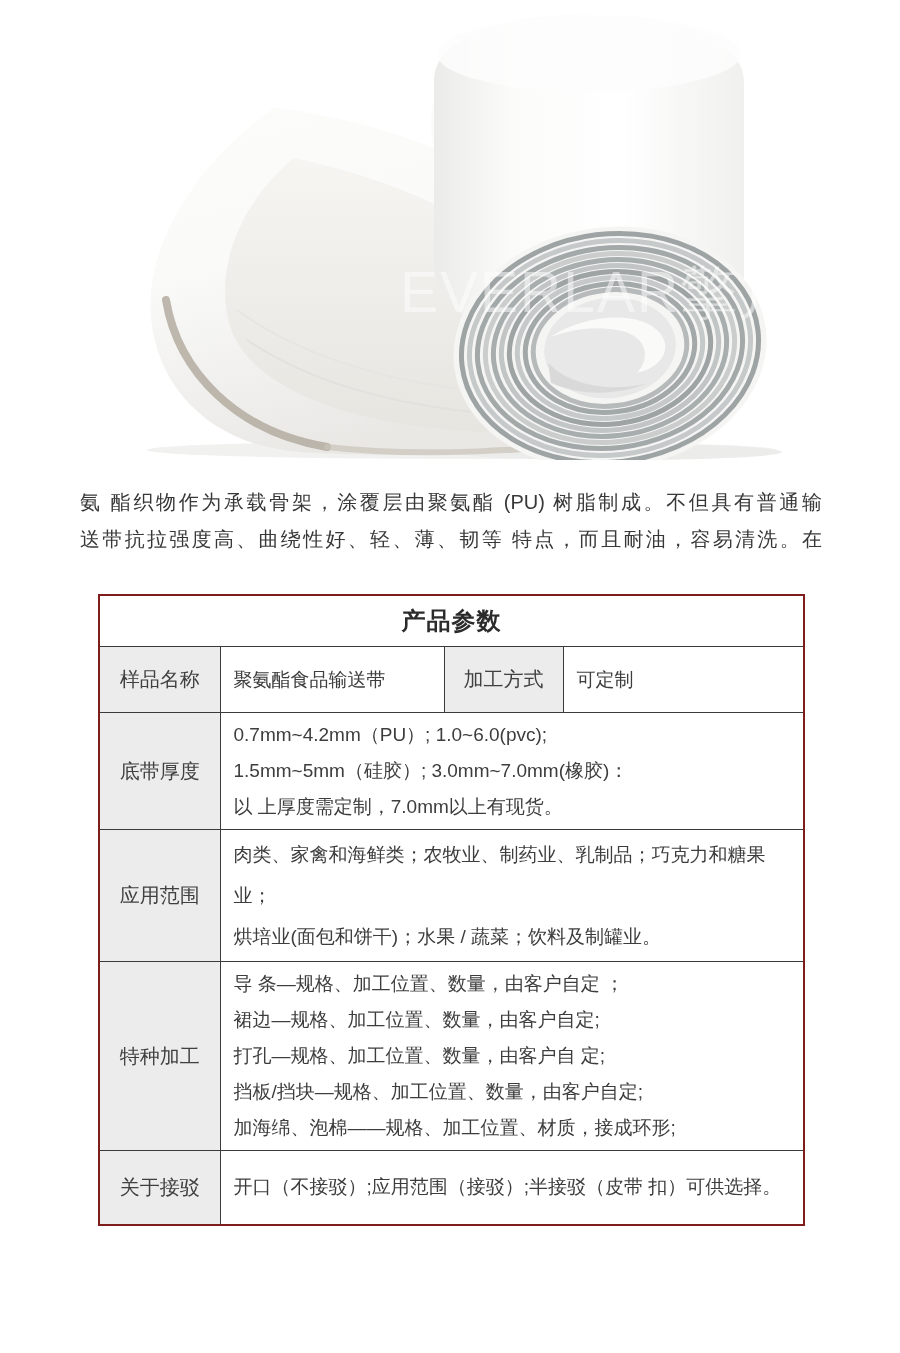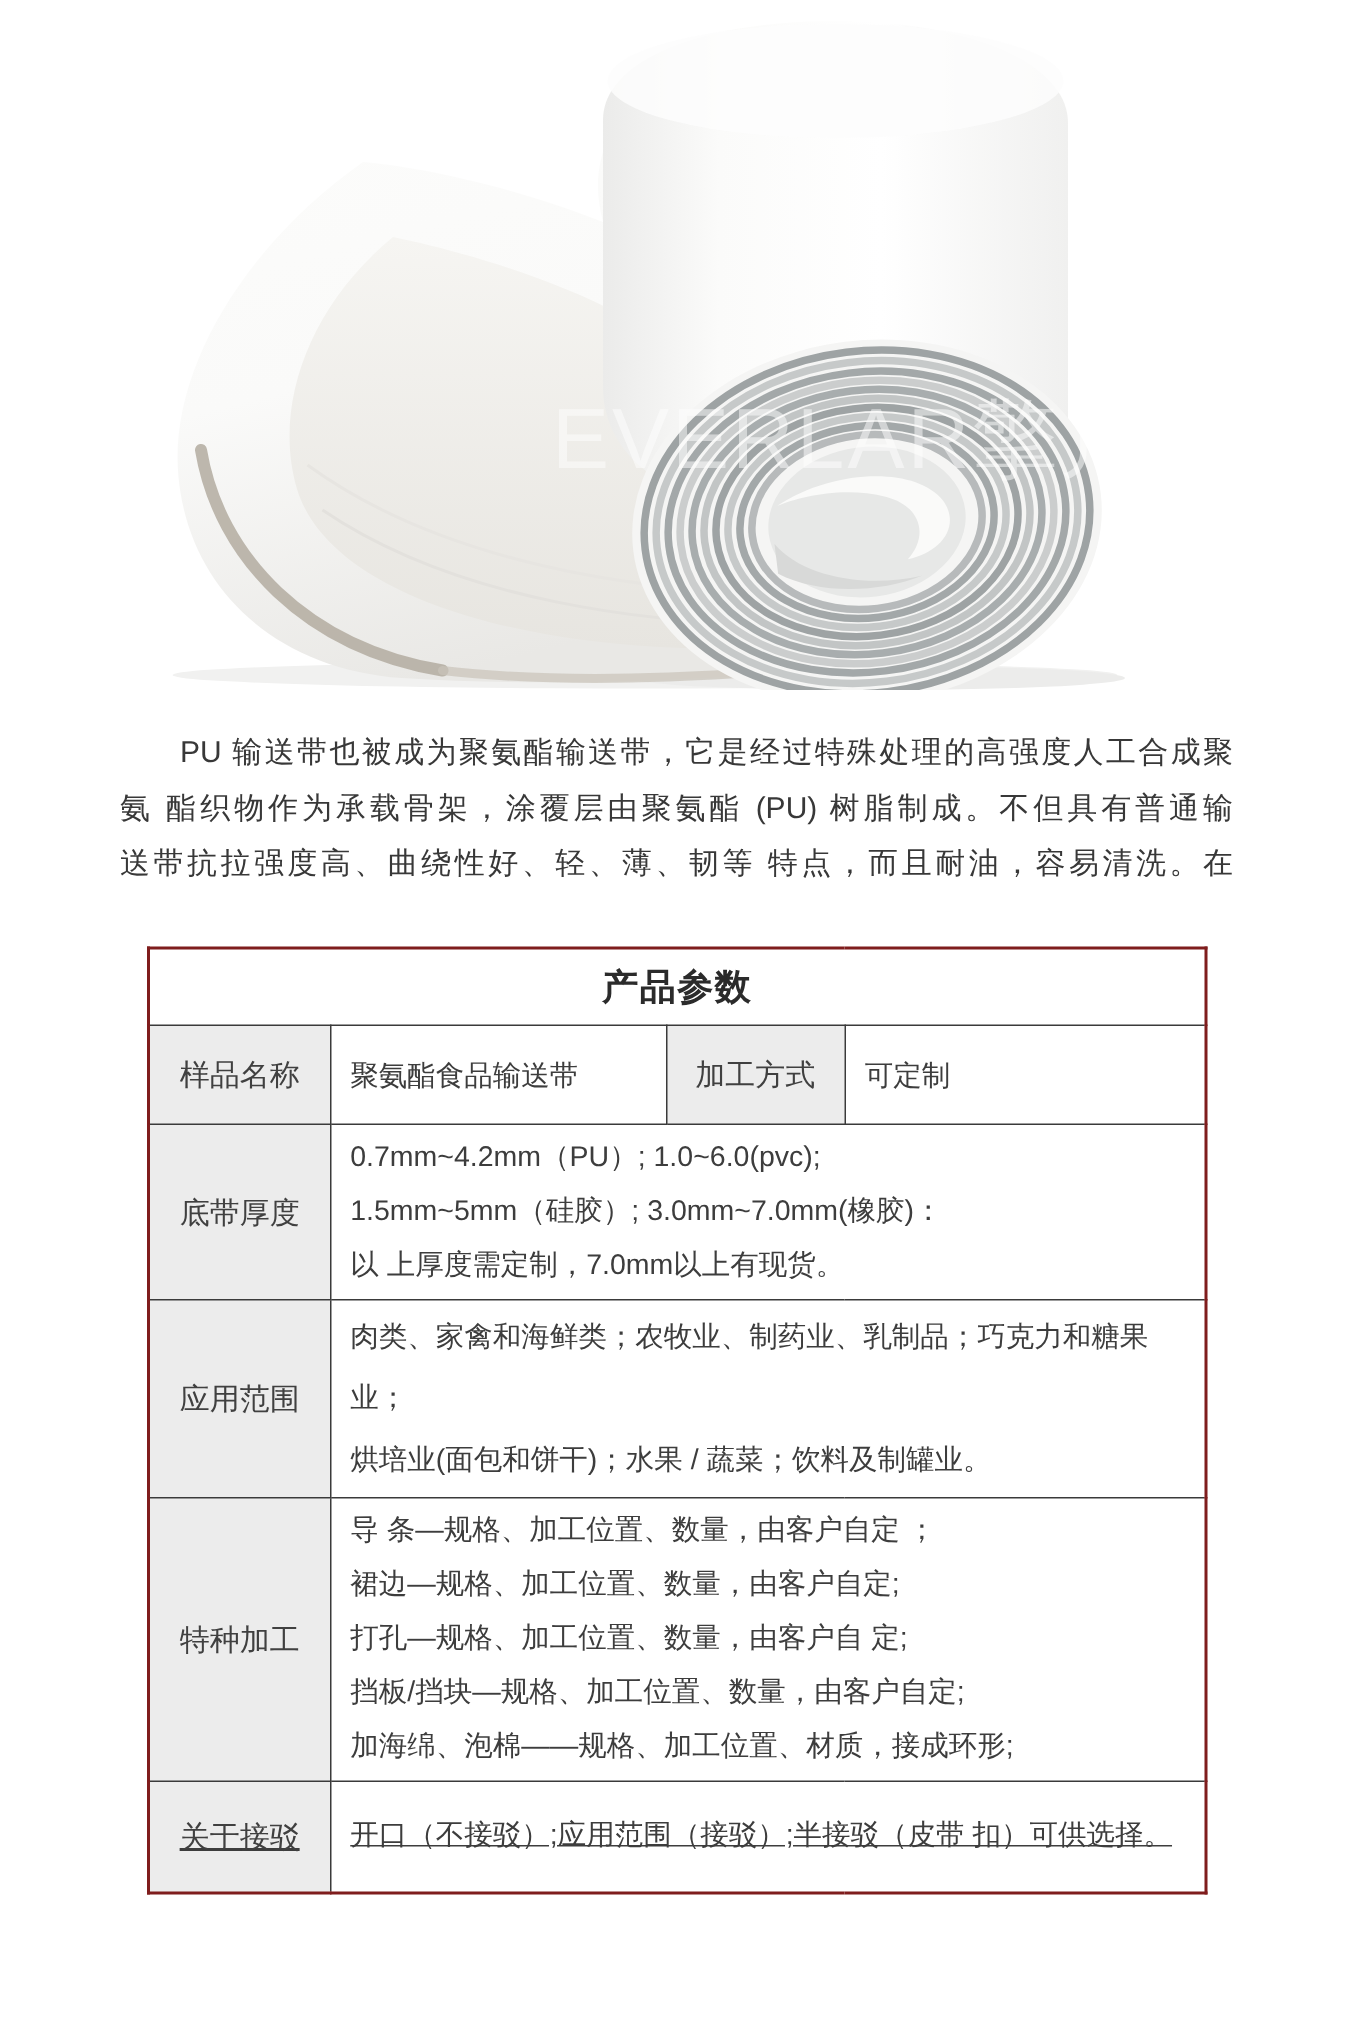--- a/index.html
+++ b/index.html
@@ -1,38 +1,38 @@
 <!DOCTYPE html>
 <html><head>
 <meta charset="utf-8">
 <style>
   html,body{margin:0;padding:0;background:#ffffff;}
   .page{
     width:900px;height:1353px;overflow:hidden;background:#ffffff;position:relative;
     font-family:"Liberation Sans","DejaVu Sans",sans-serif;color:#3c3c3c;
   }
-  .hero{width:764px;height:460px;position:relative;}
+  .hero{width:764px;height:460px;position:relative;margin-left:32px;}
   .hero svg{display:block;}
 
   .intro{margin:24px 78px 0 80px;font-size:20px;color:#383838;}
   .intro .ln{line-height:37px;text-align:justify;}
   .fill{text-align-last:justify;}
   .indent{text-indent:2em;}
 
   table.params{
     border-collapse:collapse;table-layout:fixed;
     margin:36px 0 0 98px;width:705px;
     border:2px solid #7f1d1d;color:#3d3d3d;
   }
   table.params td{border:1px solid #3a3a3a;vertical-align:middle;}
   td.title{height:48px;text-align:center;font-size:24px;font-weight:bold;color:#2b2b2b;letter-spacing:1px;}
   td.lab{background:#ececec;text-align:center;font-size:20px;color:#404040;}
   td.val{font-size:19px;padding:4px 10px 4px 13px;}
   tr.r1{height:66px;} tr.r2{height:50px;} tr.r3{height:109px;}
-  tr.r4{height:80px;} tr.r5{height:178px;} tr.r6{height:74px;text-decoration:underline;}
+  tr.r4{height:80px;} tr.r5{height:178px;} tr.r6{height:74px;}
   .val .ln{line-height:36px;}
   tr.r4 .val .ln{line-height:41px;}
 </style>
 </head>
 <body>
 
 <div class="page">
 
   <div class="hero">
     <svg viewBox="0 0 900 460" width="900" height="460">
@@ -97,21 +97,20 @@
         <path d="M 515,355 C 530,378 570,392 610,388 C 580,396 540,392 515,375 Z" fill="#d8d9d8"></path>
         <path d="M 520,330 C 560,310 615,315 630,340 C 640,358 625,374 602,376
                  C 618,362 615,342 593,333 C 565,322 535,326 520,330 Z" fill="#fafaf9"></path>
       </g>
 
       <text x="368" y="312" font-size="57" letter-spacing="2" fill="#ffffff" opacity="0.5">EVERLAR擎川</text>
     </svg>
   </div>
 
   <div class="intro">
-    <div class="ln indent fill">PU 输送带也被成为聚氨酯输送带，它是经过特殊处理的高强度人工合成聚</div>
     <div class="ln fill">氨 酯织物作为承载骨架，涂覆层由聚氨酯 (PU) 树脂制成。不但具有普通输</div>
     <div class="ln fill">送带抗拉强度高、曲绕性好、轻、薄、韧等 特点，而且耐油，容易清洗。在</div>
   </div>
 
   <table class="params">
     <colgroup>
       <col style="width:121px">
         <col style="width:224px">
         <col style="width:119px">
         <col style="width:241px">

